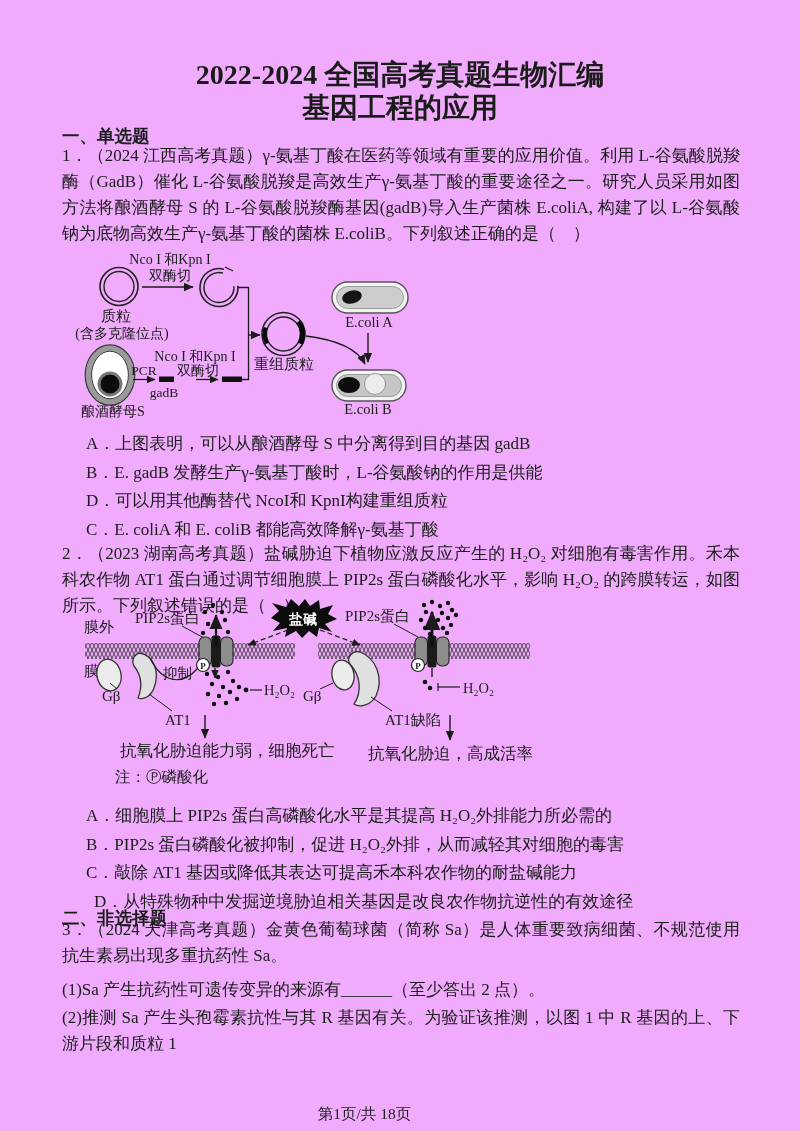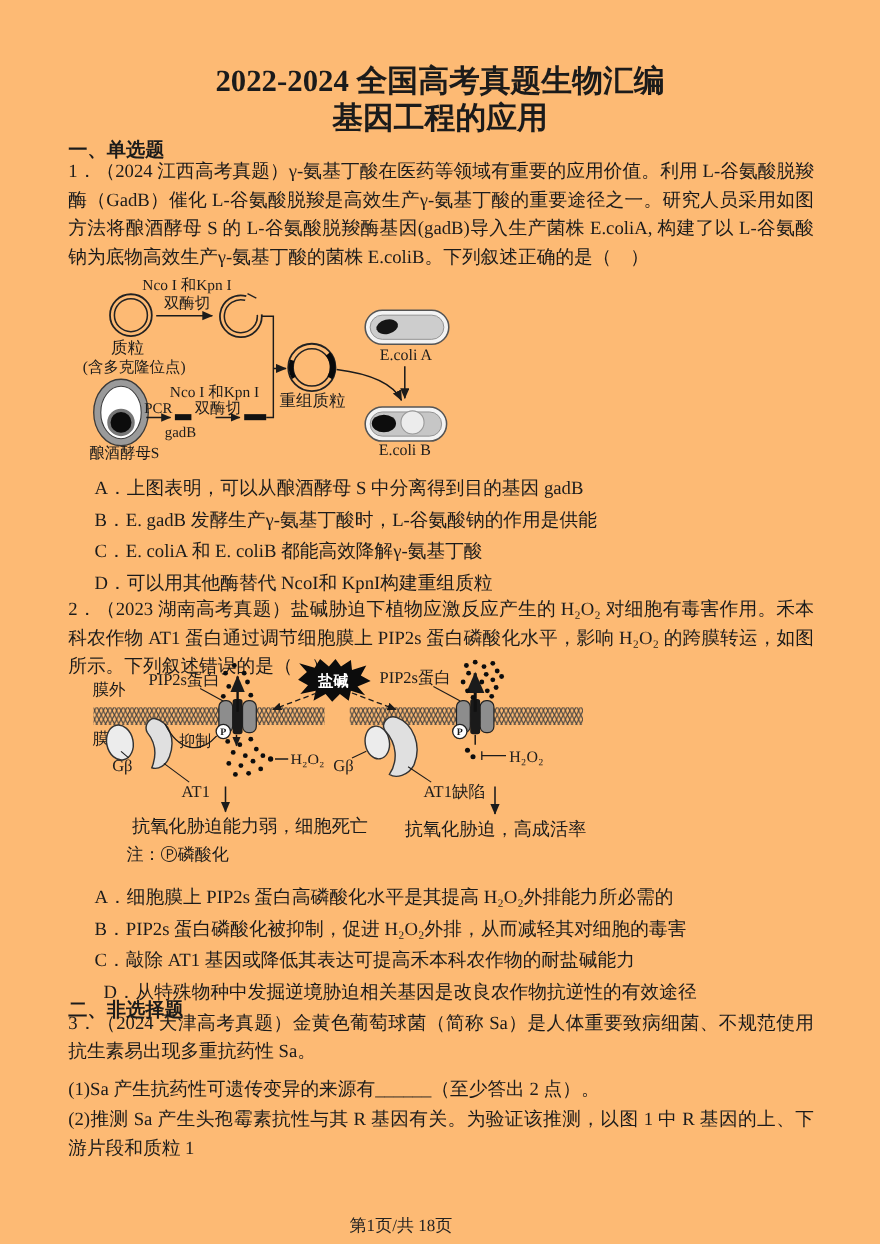--- a/index.html
+++ b/index.html
@@ -1,17 +1,17 @@
 <!DOCTYPE html>
 <html><head>
 <meta charset="utf-8">
 <style>
   html,body{margin:0;padding:0;background:#888;}
   .page{
-    width:800px;height:1131px;position:relative;background:#fdba74;
+    width:800px;height:1131px;position:relative;background:#f0abfc;
     font-family:"Liberation Serif","DejaVu Serif",serif;color:#1b1b1b;
     margin:0 auto;overflow:hidden;
   }
   .abs{position:absolute;}
   .title{left:0;width:800px;text-align:center;font-size:28px;font-weight:bold;line-height:32px;}
   .heading{left:62px;font-size:17.5px;font-weight:bold;}
   .para{left:62px;width:678px;font-size:17px;line-height:26px;text-align:justify;}
   .optrow{font-size:17px;line-height:28.5px;white-space:nowrap;}
   .opts{left:86px;width:650px;}
   .footer{left:0;width:729px;text-align:center;font-size:15.5px;color:#222;}
@@ -94,22 +94,22 @@
       <rect x="274.5" y="124.5" width="65" height="22" rx="11" fill="#c6c6c6" stroke="#8a8a8a" stroke-width="0.8"></rect>
       <ellipse cx="287" cy="135" rx="11" ry="8" fill="#0d0d0d"></ellipse>
       <circle cx="313" cy="134" r="10.5" fill="#ececec" stroke="#999" stroke-width="1"></circle>
     </g>
     <text x="306" y="164" text-anchor="middle" style="font-size:14.5px;">E.coli B</text>
   </svg>
 
   <div class="abs opts" style="top:430px;">
     <div class="optrow">A．上图表明，可以从酿酒酵母 S 中分离得到目的基因 gadB</div>
     <div class="optrow">B．E. gadB 发酵生产γ-氨基丁酸时，L-谷氨酸钠的作用是供能</div>
+    <div class="optrow">D．可以用其他酶替代 NcoI和 KpnI构建重组质粒</div>
     <div class="optrow">C．E. coliA 和 E. coliB 都能高效降解γ-氨基丁酸</div>
-    <div class="optrow">D．可以用其他酶替代 NcoI和 KpnI构建重组质粒</div>
   </div>
 
   <div class="abs para" style="top:541px;">2．（2023 湖南高考真题）盐碱胁迫下植物应激反应产生的 H₂O₂ 对细胞有毒害作用。禾本科农作物 AT1 蛋白通过调节细胞膜上 PIP2s 蛋白磷酸化水平，影响 H₂O₂ 的跨膜转运，如图所示。下列叙述错误的是（　）</div>
 
   <svg class="abs" style="top:598px;left:62px;" width="475" height="192" viewBox="0 0 475 192">
     <defs>
       <marker id="ah2" markerWidth="8" markerHeight="8" refX="6.5" refY="3" orient="auto">
         <path d="M0,0 L7,3 L0,6 Z" fill="#1b1b1b"></path>
       </marker>
       <pattern id="mem" patternUnits="userSpaceOnUse" width="4" height="8">

